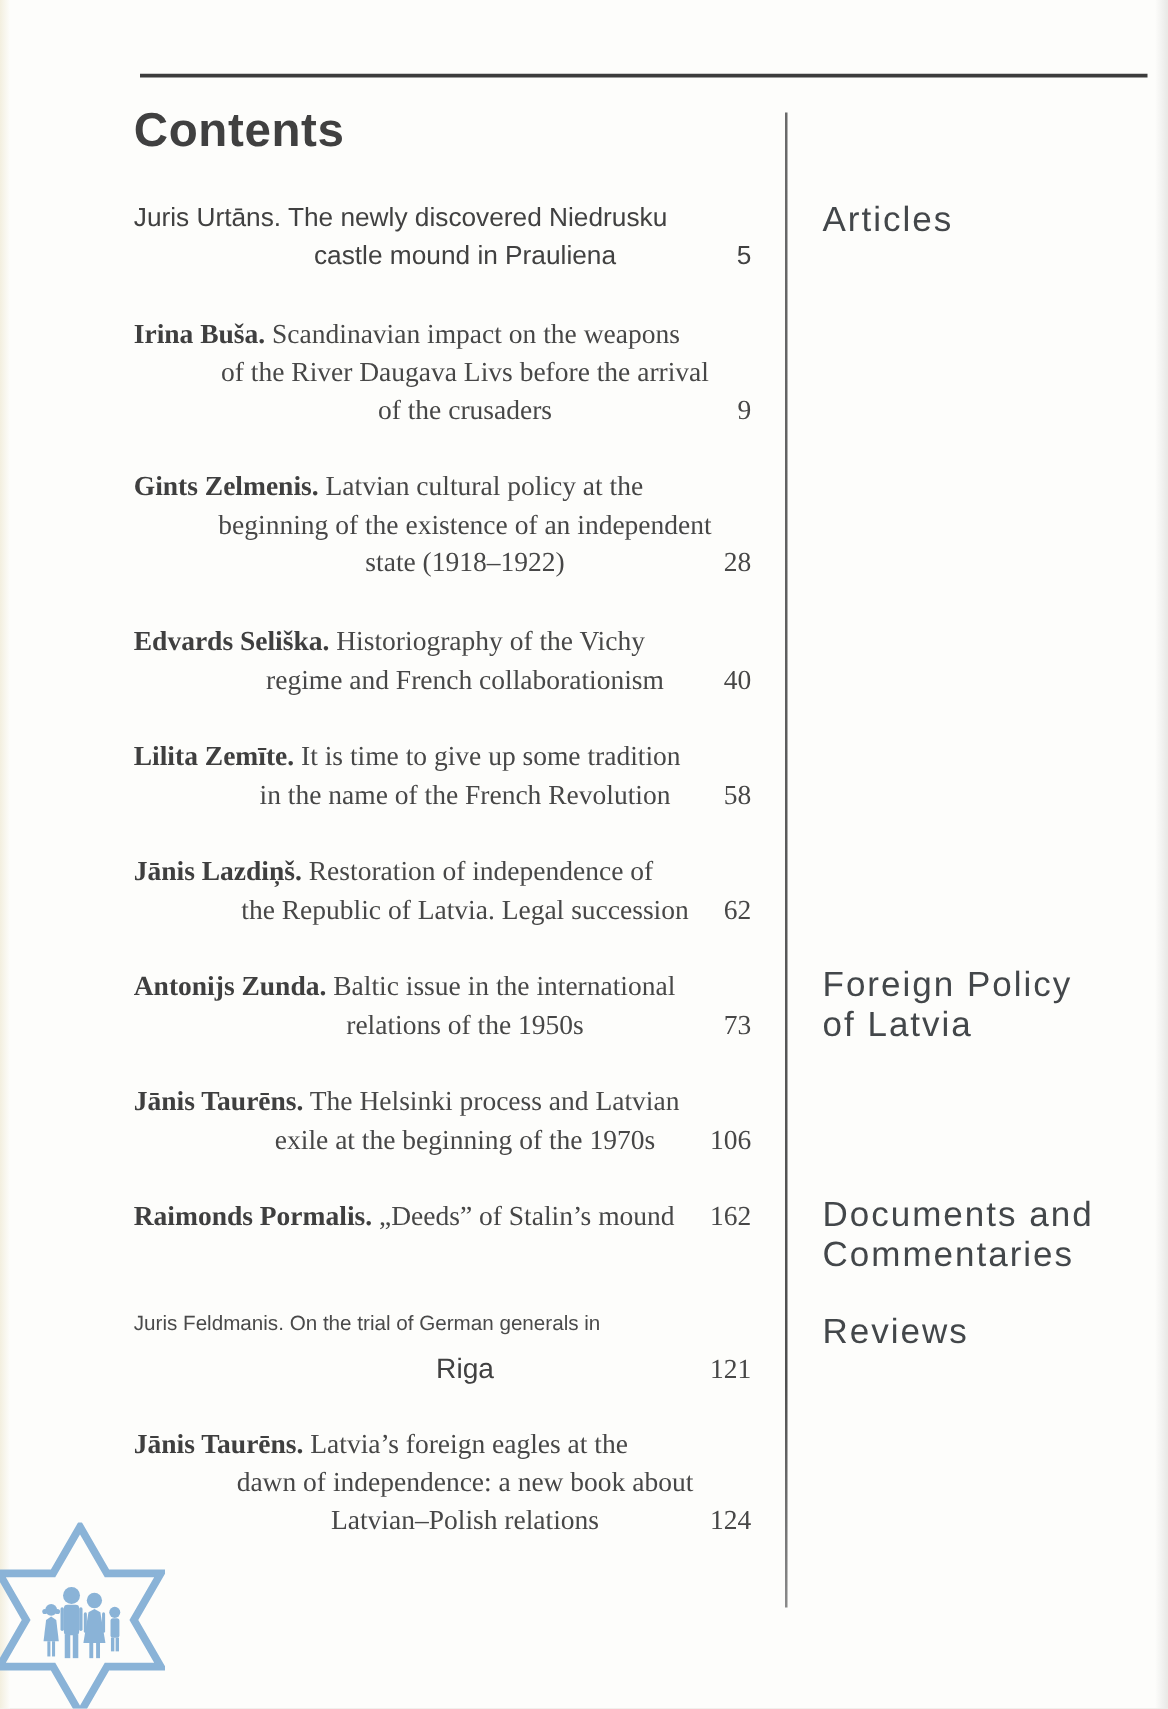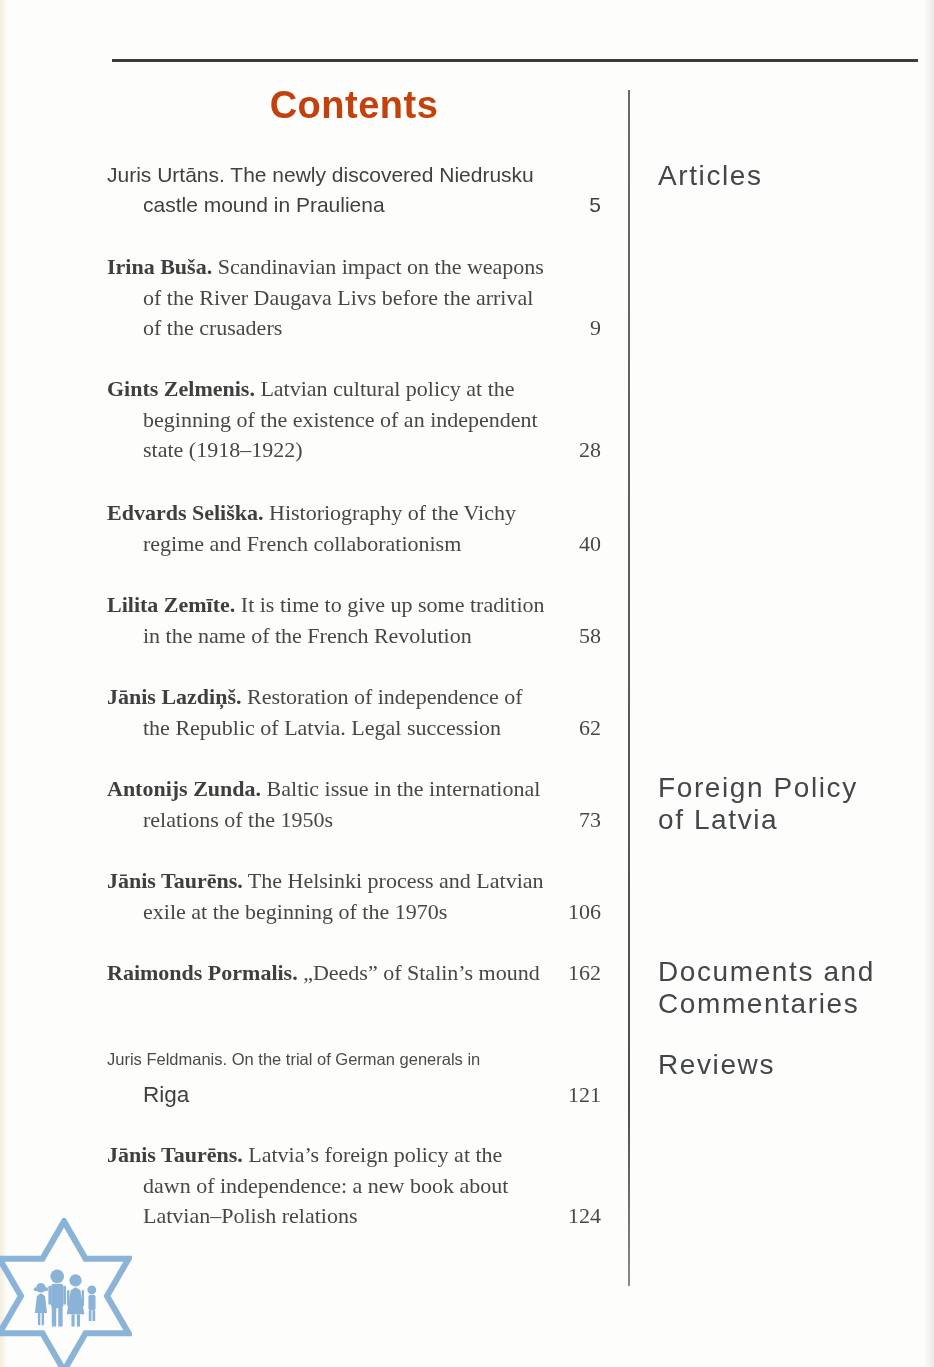--- a/index.html
+++ b/index.html
@@ -22,33 +22,33 @@
     position:absolute;right:0;top:0;width:10px;height:100%;
     background:linear-gradient(270deg,#d8d8d6,rgba(253,253,251,0));
     opacity:.55;pointer-events:none;
   }
   .top-rule{
     position:absolute;left:112px;top:59px;width:806px;height:2.5px;
     background:#3c3c3c;
   }
   .contents-title{
     position:absolute;left:107px;top:84px;width:494px;
-    text-align:center;
+    text-align:left;
     font-family:"Liberation Sans","DejaVu Sans",sans-serif;
     font-weight:bold;font-size:38px;letter-spacing:.5px;
-    color:#c2410c;
+    color:#404040;
   }
   .column-divider{
     position:absolute;left:628px;top:90px;width:2px;height:1196px;
     background:linear-gradient(#6a6a6a,#4f4f4f 85%,#8a8a8a);
   }
   
   .entry{position:absolute;left:107px;width:494px;}
   .entry .l{font-size:22px;line-height:30.5px;}
-  .entry .cont{padding-left:36px;}
+  .entry .cont{padding-left:36px;text-align:center;}
   .entry .author{font-weight:bold;color:#3f3f3f;}
   .entry .pg{
     position:absolute;right:0;bottom:0;
     font-size:22px;line-height:30.5px;
   }
   .entry.sans .l, .entry.sans .pg{
     font-family:"Liberation Sans","DejaVu Sans",sans-serif;
     font-size:21px;line-height:30px;color:#414141;
   }
   .entry.sans .author{font-weight:normal;color:#414141;}
@@ -138,21 +138,21 @@
     <span class="pg">162</span>
   </div>
 
   <div class="entry small-sans" style="top:1048px">
     <div class="l first"><span class="author">Juris Feldmanis.</span><span> On the trial of German generals in</span></div>
     <div class="l cont">Riga</div>
     <span class="pg">121</span>
   </div>
 
   <div class="entry" style="top:1140px">
-    <div class="l first"><span class="author">Jānis Taurēns.</span><span> Latvia’s foreign policy at the</span></div>
+    <div class="l first"><span class="author">Jānis Taurēns.</span><span> Latvia’s foreign eagles at the</span></div>
     <div class="l cont">dawn of independence: a new book about</div>
     <div class="l cont">Latvian–Polish relations</div>
     <span class="pg">124</span>
   </div>
 
   <div class="section" style="top:160px">
     <div>Articles</div>
   </div>
   <div class="section" style="top:772px">
     <div>Foreign Policy</div>

